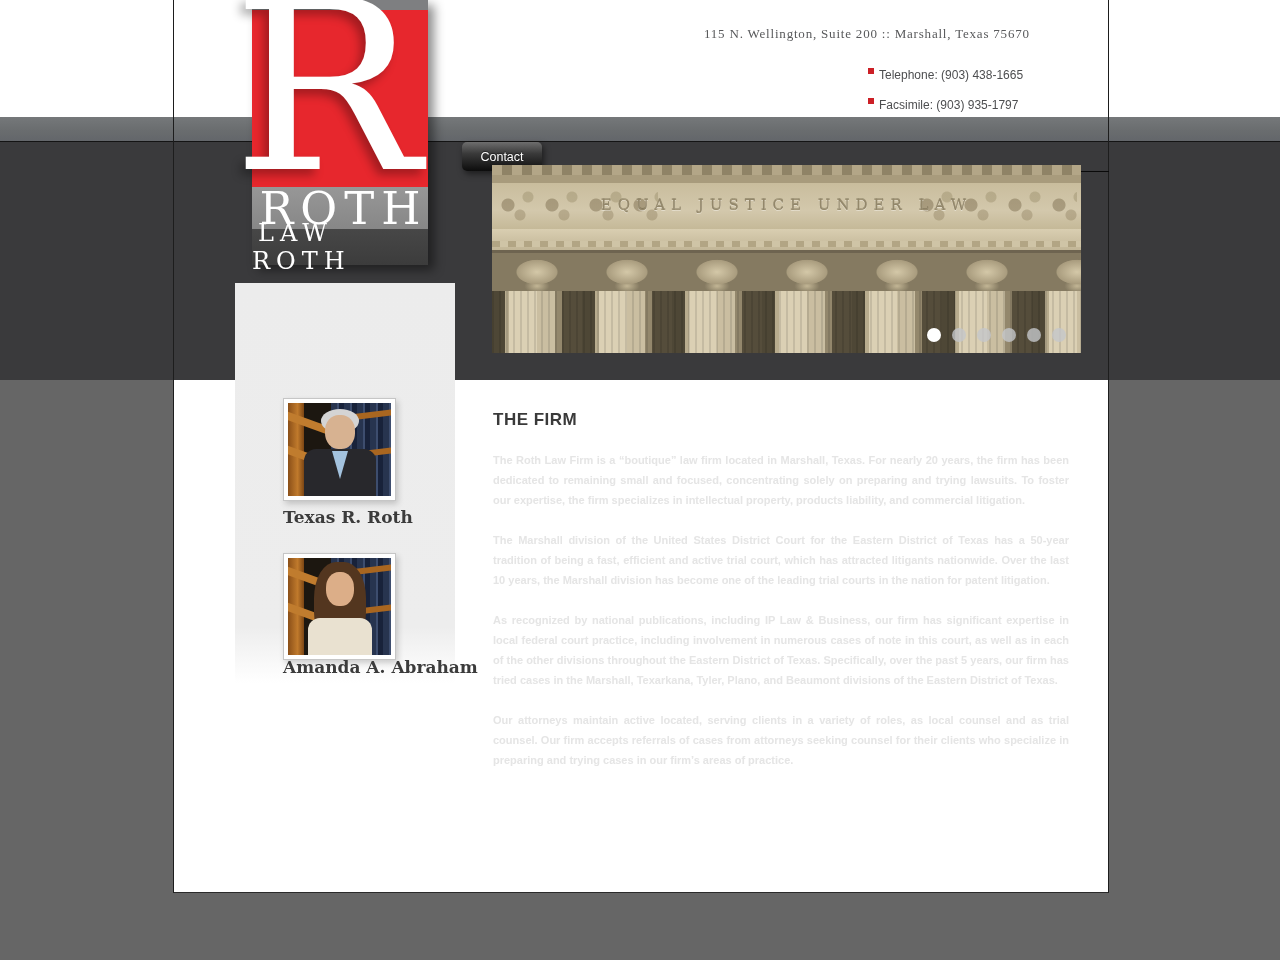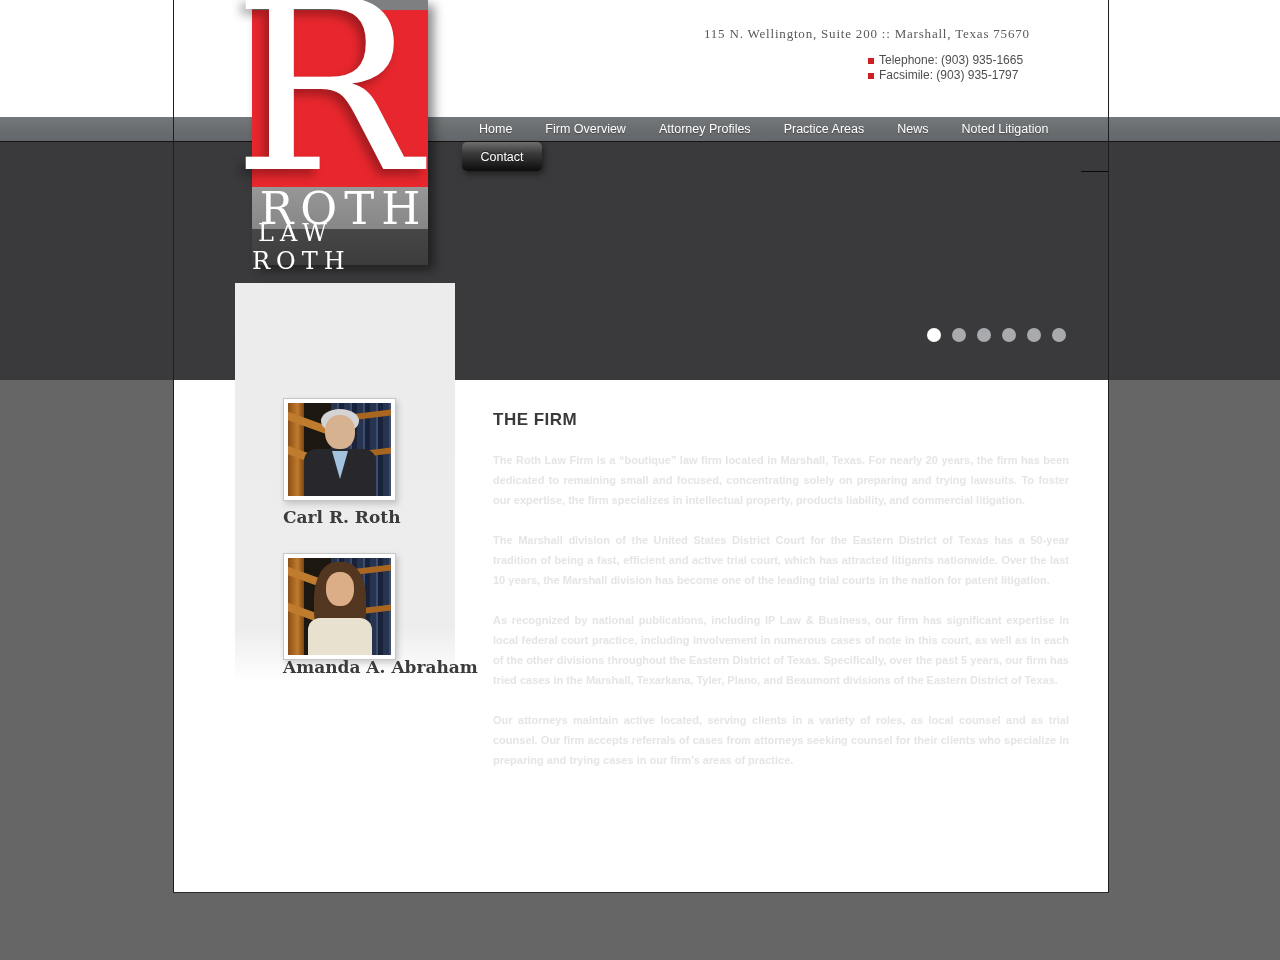--- a/index.html
+++ b/index.html
@@ -17,21 +17,21 @@
   .content-frame{position:absolute;left:173px;top:0;width:936px;height:893px;
                  border-left:1px solid #1d1d1d;border-right:1px solid #1d1d1d;
                  border-bottom:1px solid #2a2a2a;box-sizing:border-box;}
   .content-white{position:absolute;left:174px;top:380px;width:934px;height:513px;background:#fff;}
 
   
   .address{position:absolute;left:704px;top:26px;width:360px;
            font-size:13px;letter-spacing:0.8px;color:#58595b;font-family:Liberation Serif, serif;}
   .contactlines{position:absolute;left:868px;top:53px;width:200px;color:#4d4e50;
                 font-size:12px;line-height:15px;}
-  .contactlines .row{display:flex;align-items:center;margin-bottom:0;}
+  .contactlines .row{display:flex;align-items:flex-start;margin-bottom:0;margin-top:15px;}
   .sq{display:inline-block;width:6px;height:6px;background:#cc1f26;margin-right:5px;flex:0 0 auto;}
 
   
   .logo{position:absolute;left:252px;top:0;width:176px;cursor:pointer;
         box-shadow:6px 5px 10px rgba(0,0,0,0.45);}
   .logo-topbar{height:10px;background:#7e7f81;}
   .logo-red{position:relative;height:177px;background:#e7272d;}
   .logo-r{position:absolute;left:-20px;top:-40px;font-family:"DejaVu Serif",serif;
           font-size:236px;line-height:1;color:#fff;transform:scaleX(1.06);transform-origin:left top;
           text-shadow:-5px 6px 9px rgba(0,0,0,0.30);}
@@ -123,47 +123,51 @@
   <div class="band-top"></div>
   <div class="band-nav"></div>
   <div class="band-dark"></div>
   <div class="content-white"></div>
   <div class="content-frame"></div>
 
   <div class="address">115 N. Wellington, Suite 200 :: Marshall, Texas  75670</div>
   <div class="contactlines">
     <div class="row">
       <span class="sq"></span>
-      <span>Telephone:</span>&nbsp;<span>(903) 935-1665</span>
+      <span>Telephone:</span>&nbsp;<span>(903) 438-1665</span>
     </div>
     <div class="row">
       <span class="sq"></span>
       <span>Facsimile:</span>&nbsp;<span>(903) 935-1797</span>
     </div>
   </div>
 
   <div class="logo">
     <div class="logo-topbar"></div>
     <div class="logo-red">
       <div class="logo-r">R</div>
     </div>
     <div class="logo-roth">ROTH</div>
     <div class="logo-lawfirm">LAW ROTH</div>
   </div>
 
-  <div class="nav">
-    <span class="nav-item">Home</span>
-    <span class="nav-item">Firm Overview</span>
-    <span class="nav-item">Attorney Profiles</span>
-    <span class="nav-item">Practice Areas</span>
-    <span class="nav-item">News</span>
-    <span class="nav-item">Noted Litigation</span>
-  </div>
   <div class="contact-btn">Contact</div>
 
+  <div class="hero">
+    <div class="hero-dentils"></div>
+    <div class="hero-architrave"></div>
+    <div class="hero-frieze">
+      <div class="ornament left"></div>
+      <div class="ornament right"></div>
+      <div class="hero-inscription">EQUAL JUSTICE UNDER LAW</div>
+    </div>
+    <div class="hero-cornice"></div>
+    <div class="hero-capitals"></div>
+    <div class="hero-shafts"></div>
+  </div>
   <div class="hero-line"></div>
 
   <div class="dots">
     <div class="dot active"></div>
     <div class="dot"></div>
     <div class="dot"></div>
     <div class="dot"></div>
     <div class="dot"></div>
     <div class="dot"></div>
   </div>
@@ -177,21 +181,21 @@
       <div class="shelf-diag" style="top:18px;"></div>
       <div class="shelf-diag" style="top:52px;"></div>
       <div class="shelf-right" style="top:10px;"></div>
       <div class="shelf-right" style="top:48px;"></div>
       <div class="hair" style="left:33px;top:6px;width:38px;height:24px;background:#d4d4d4;"></div>
       <div class="face" style="left:37px;top:12px;width:30px;height:34px;background:#d7b291;"></div>
       <div class="bodyshape" style="left:16px;top:46px;width:72px;height:50px;background:#28282c;"></div>
       <div class="shirt" style="left:44px;top:48px;width:16px;height:28px;background:#a3c2de;"></div>
     </div>
   </div>
-  <div class="attorney-name" style="top:507px;">Carl R. Roth</div>
+  <div class="attorney-name" style="top:507px;">Texas R. Roth</div>
 
   <div class="photo-frame" style="top:553px;height:107px;">
     <div class="photo" style="height:97px;">
       <div class="books"></div>
       <div class="shelf-vert"></div>
       <div class="shelf-diag" style="top:18px;"></div>
       <div class="shelf-diag" style="top:54px;"></div>
       <div class="shelf-right" style="top:10px;"></div>
       <div class="shelf-right" style="top:50px;"></div>
       <div class="hair" style="left:26px;top:4px;width:52px;height:86px;border-radius:42%;background:#53361f;"></div>

